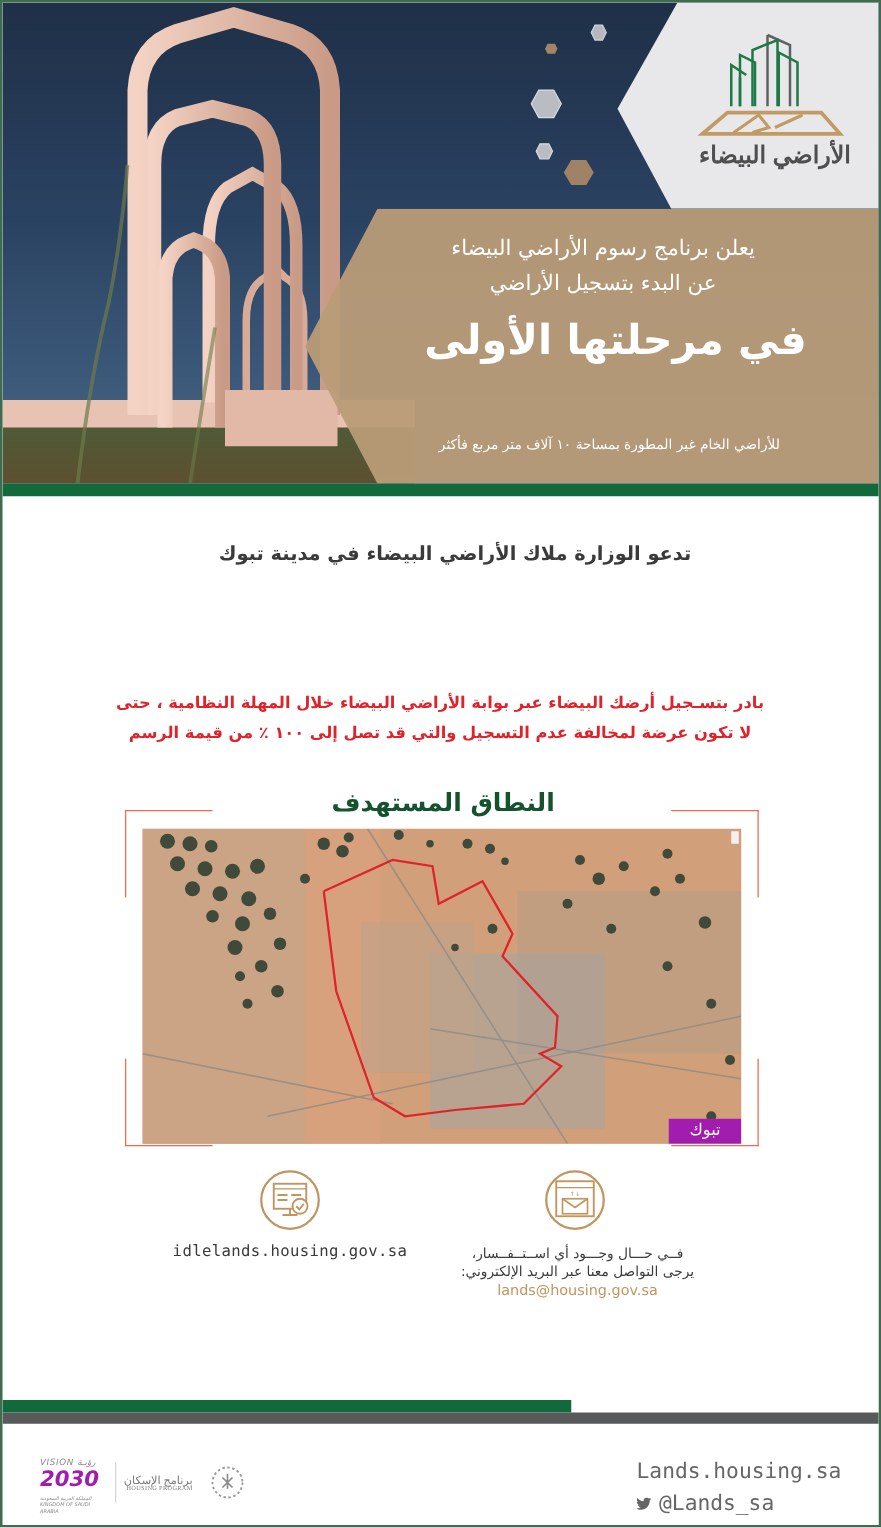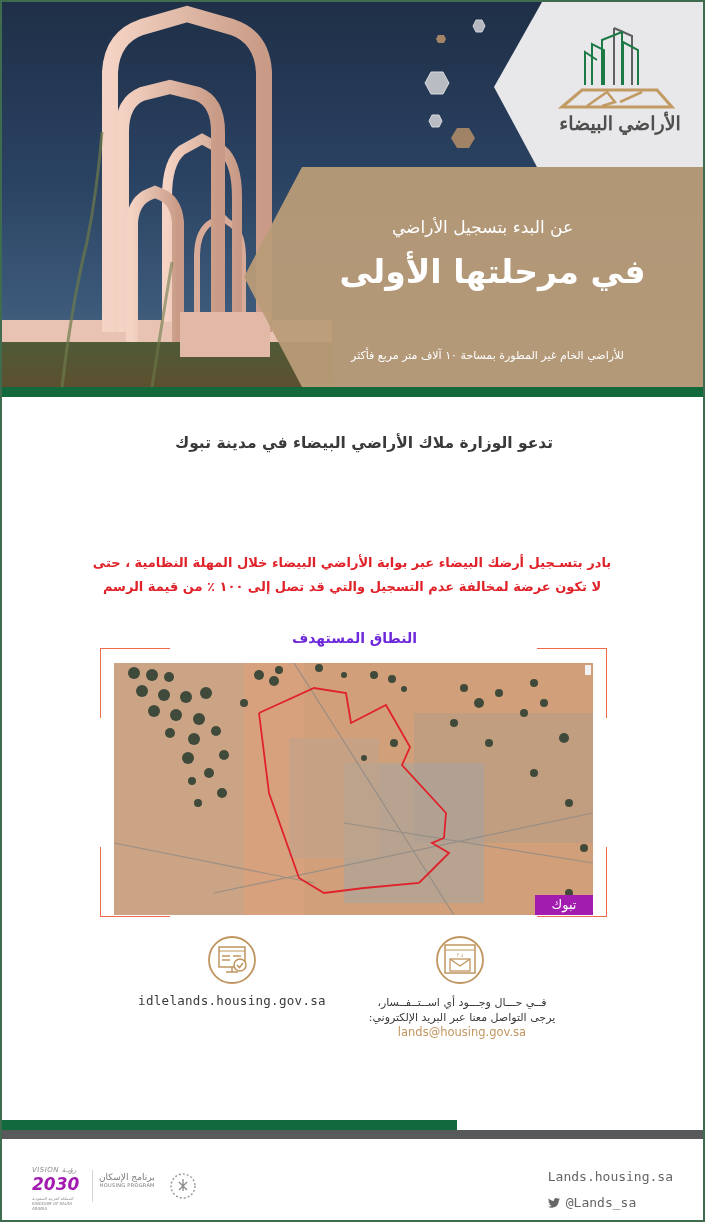--- a/index.html
+++ b/index.html
@@ -24,21 +24,21 @@
   .green-band { position: absolute; left: 0; top: 385px; width: 701px; height: 10px; background: #11693c; }
 
   
   .invite { position: absolute; left: 72px; top: 428px; width: 580px; text-align: center; direction: rtl;
     font-size: 15.5px; color: #3a3a3a; line-height: 26px; font-weight: bold; }
   .warning { position: absolute; left: 60px; top: 549px; width: 580px; text-align: center; direction: rtl;
     font-size: 13px; color: #e0232a; line-height: 24px; font-weight: bold; }
 
   
   .map-title { position: absolute; left: 170px; top: 628px; width: 365px; text-align: center; direction: rtl;
-    font-size: 14px; font-weight: bold; color: #6d28d9; }
+    font-size: 20px; font-weight: bold; color: #14532d; }
   .frame-corner { position: absolute; border-color: #ef6a4b; border-style: solid; }
   .fc-tl { left: 98px; top: 646px; width: 70px; height: 70px; border-width: 1.5px 0 0 1.5px; }
   .fc-tr { left: 535px; top: 646px; width: 70px; height: 70px; border-width: 1.5px 1.5px 0 0; }
   .fc-bl { left: 98px; top: 845px; width: 70px; height: 70px; border-width: 0 0 1.5px 1.5px; }
   .fc-br { left: 535px; top: 845px; width: 70px; height: 70px; border-width: 0 1.5px 1.5px 0; }
   .map { position: absolute; left: 112px; top: 661px; width: 479px; height: 252px; overflow: hidden; background: #cfa27c; }
   .map svg { display: block; }
   .map-label { position: absolute; right: 0; bottom: 0; width: 58px; height: 20px; background: #a21caf; color: #fff;
     font-size: 13px; text-align: center; line-height: 20px; direction: rtl; }
   .map-zoom { position: absolute; right: 2px; top: 2px; width: 6px; height: 10px; background: #f2f2f2; }
@@ -48,29 +48,29 @@
   .ci-web { left: 205px; top: 933px; }
   .ci-mail { left: 433px; top: 933px; }
   .web-url { position: absolute; left: 120px; top: 991px; width: 220px; text-align: center; font-family: "DejaVu Sans Mono", monospace;
     font-size: 12.5px; color: #3a3a3a; letter-spacing: 0.3px; }
   .mail-block { position: absolute; left: 340px; top: 993px; width: 240px; text-align: center; direction: rtl; color: #3a3a3a; font-size: 11px; line-height: 15px; }
   .mail-addr { direction: ltr; color: #c0955f; font-size: 11.5px; }
 
   
   .bar-green { position: absolute; left: 0; top: 1118px; width: 455px; height: 10px; background: #11693c; }
   .bar-grey { position: absolute; left: 0; top: 1128px; width: 701px; height: 9px; background: #58595b; }
-  .footer-links { position: absolute; right: 30px; top: 1162px; text-align: left; font-family: "DejaVu Sans Mono", monospace; color: #666; font-size: 13px; line-height: 26px; }
+  .footer-links { position: absolute; right: 30px; top: 1162px; text-align: left; font-family: "DejaVu Sans Mono", monospace; color: #666; font-size: 17px; line-height: 26px; }
   .twitter-row { display: flex; align-items: center; gap: 6px; }
   .footer-logos { position: absolute; left: 28px; top: 1164px; display: flex; align-items: center; gap: 6px; }
   .vision { width: 56px; height: 40px; position: relative; color: #8a8a8a; font-family: "DejaVu Sans", sans-serif; font-style: italic; }
   .vision-top { font-size: 7px; position: absolute; left: 2px; top: 0; letter-spacing: 0.5px; }
   .vision-year { font-size: 17px; font-weight: bold; position: absolute; left: 2px; top: 8px; color: #a21caf; }
   .vision-sub { font-size: 4px; position: absolute; left: 2px; top: 30px; width: 52px; }
   .logo-divider { width: 1px; height: 32px; background: #d5d5d5; }
-  .housing { display: flex; gap: 14px; }
+  .housing { display: flex; align-items: center; gap: 14px; font-family: Liberation Serif, serif; }
   .housing-text { text-align: right; color: #7a7a7a; }
   .housing-ar { font-size: 9px; direction: rtl; }
   .housing-en { font-size: 5px; letter-spacing: 0.3px; }
 </style>
 </head>
 <body>
 
 <div class="page">
 
   <div class="hero">
@@ -120,20 +120,21 @@
         <polyline points="585,104 605,90 613,100 600,104" fill="none" stroke="#c29a63" stroke-width="2.5"></polyline>
         <polyline points="618,100 640,90" fill="none" stroke="#c29a63" stroke-width="2.5"></polyline>
       </g>
     </svg>
     <div class="logo-text">الأراضي البيضاء</div>
 
     <svg class="tan-panel" width="701" height="220" viewBox="0 0 701 220">
       <polygon points="300,0 701,0 701,220 300,220 242,110" fill="#b99c78" opacity="0.95"></polygon>
     </svg>
     <div class="hero-text">
+      <div class="hero-line1">يعلن برنامج رسوم الأراضي البيضاء</div>
       <div class="hero-line2">عن البدء بتسجيل الأراضي</div>
       <div class="hero-big1">في مرحلتها الأولى</div>
       <div class="hero-small">للأراضي الخام غير المطورة بمساحة ١٠ آلاف متر مربع فأكثر</div>
     </div>
   </div>
   <div class="green-band"></div>
 
   <div class="invite">
     <div>تدعو الوزارة ملاك الأراضي البيضاء  في مدينة تبوك</div>
   </div>

